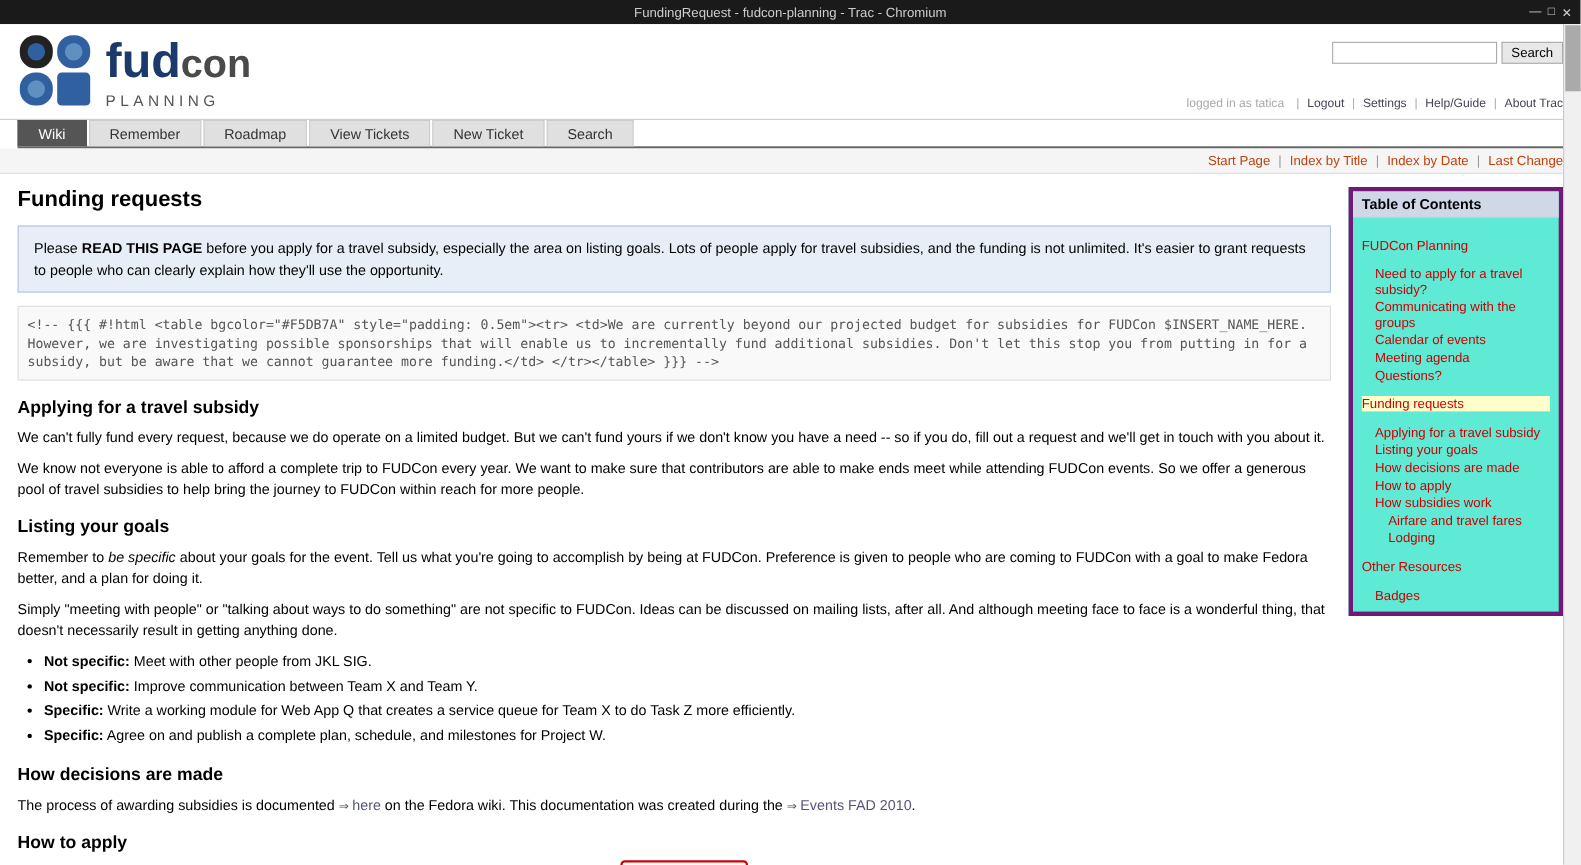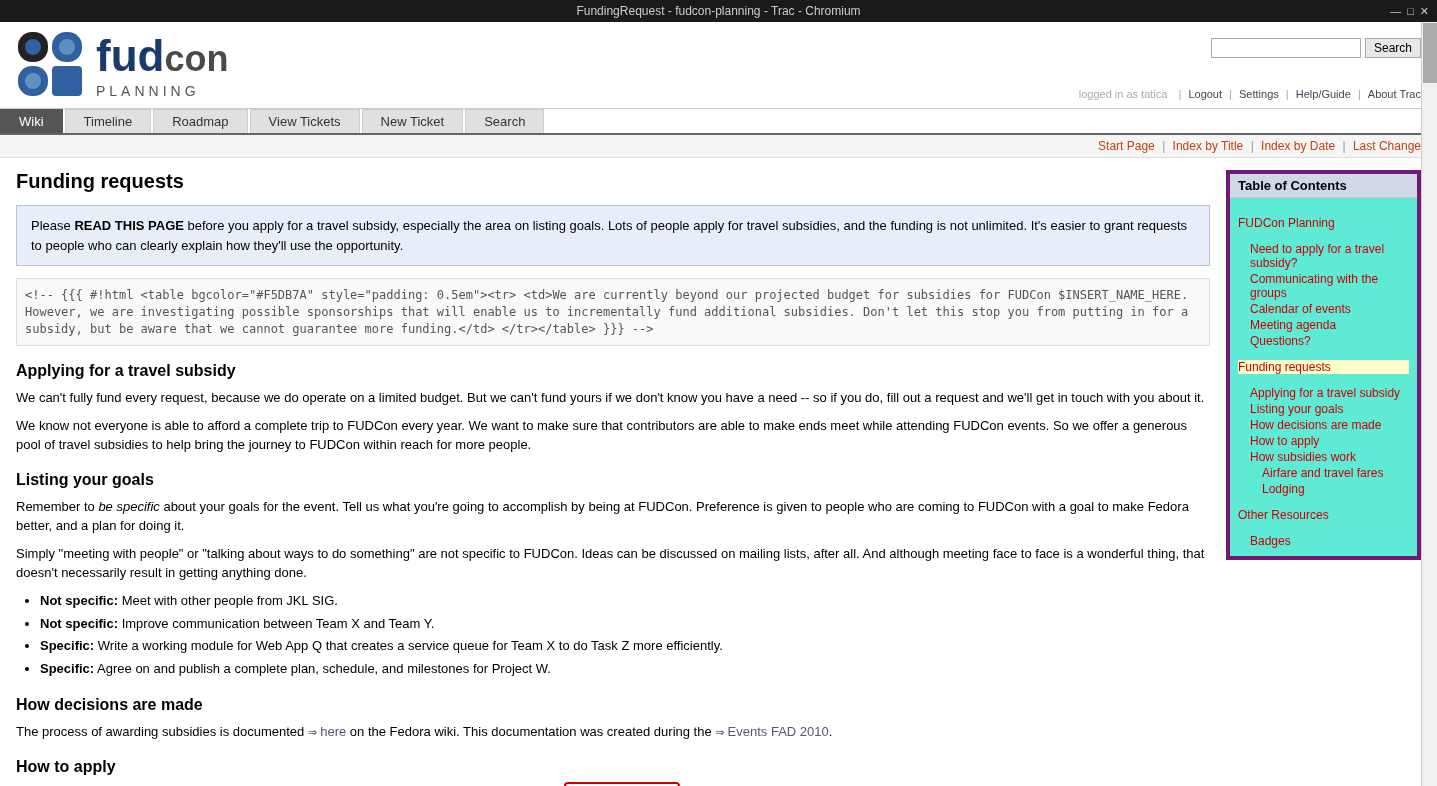--- a/index.html
+++ b/index.html
@@ -83,20 +83,21 @@
       margin-top: 20px;
     }
     .user-info span { margin: 0 4px; color: #aaa; }
 
     
     .navbar {
       background: #fff;
       border-bottom: 2px solid #666;
       display: flex;
       align-items: stretch;
+      margin-left: 16px;
     }
     .nav-tab {
       padding: 4px 18px;
       font-size: 13px;
       color: #333;
       text-decoration: none;
       border: 1px solid #ccc;
       border-bottom: none;
       margin-right: 2px;
       background: #e0e0e0;
@@ -309,21 +310,21 @@
     <a>Settings</a>
     <span> | </span>
     <a>Help/Guide</a>
     <span> | </span>
     <a>About Trac</a>
   </div>
 </div>
 
 <div class="navbar">
   <a class="nav-tab active">Wiki</a>
-  <a class="nav-tab">Timeline</a>
+  <a class="nav-tab">Remember</a>
   <a class="nav-tab">Roadmap</a>
   <a class="nav-tab">View Tickets</a>
   <a class="nav-tab">New Ticket</a>
   <a class="nav-tab">Search</a>
 </div>
 
 <div class="breadcrumb">
   <a>Start Page</a>
   <span> | </span>
   <a>Index by Title</a>

